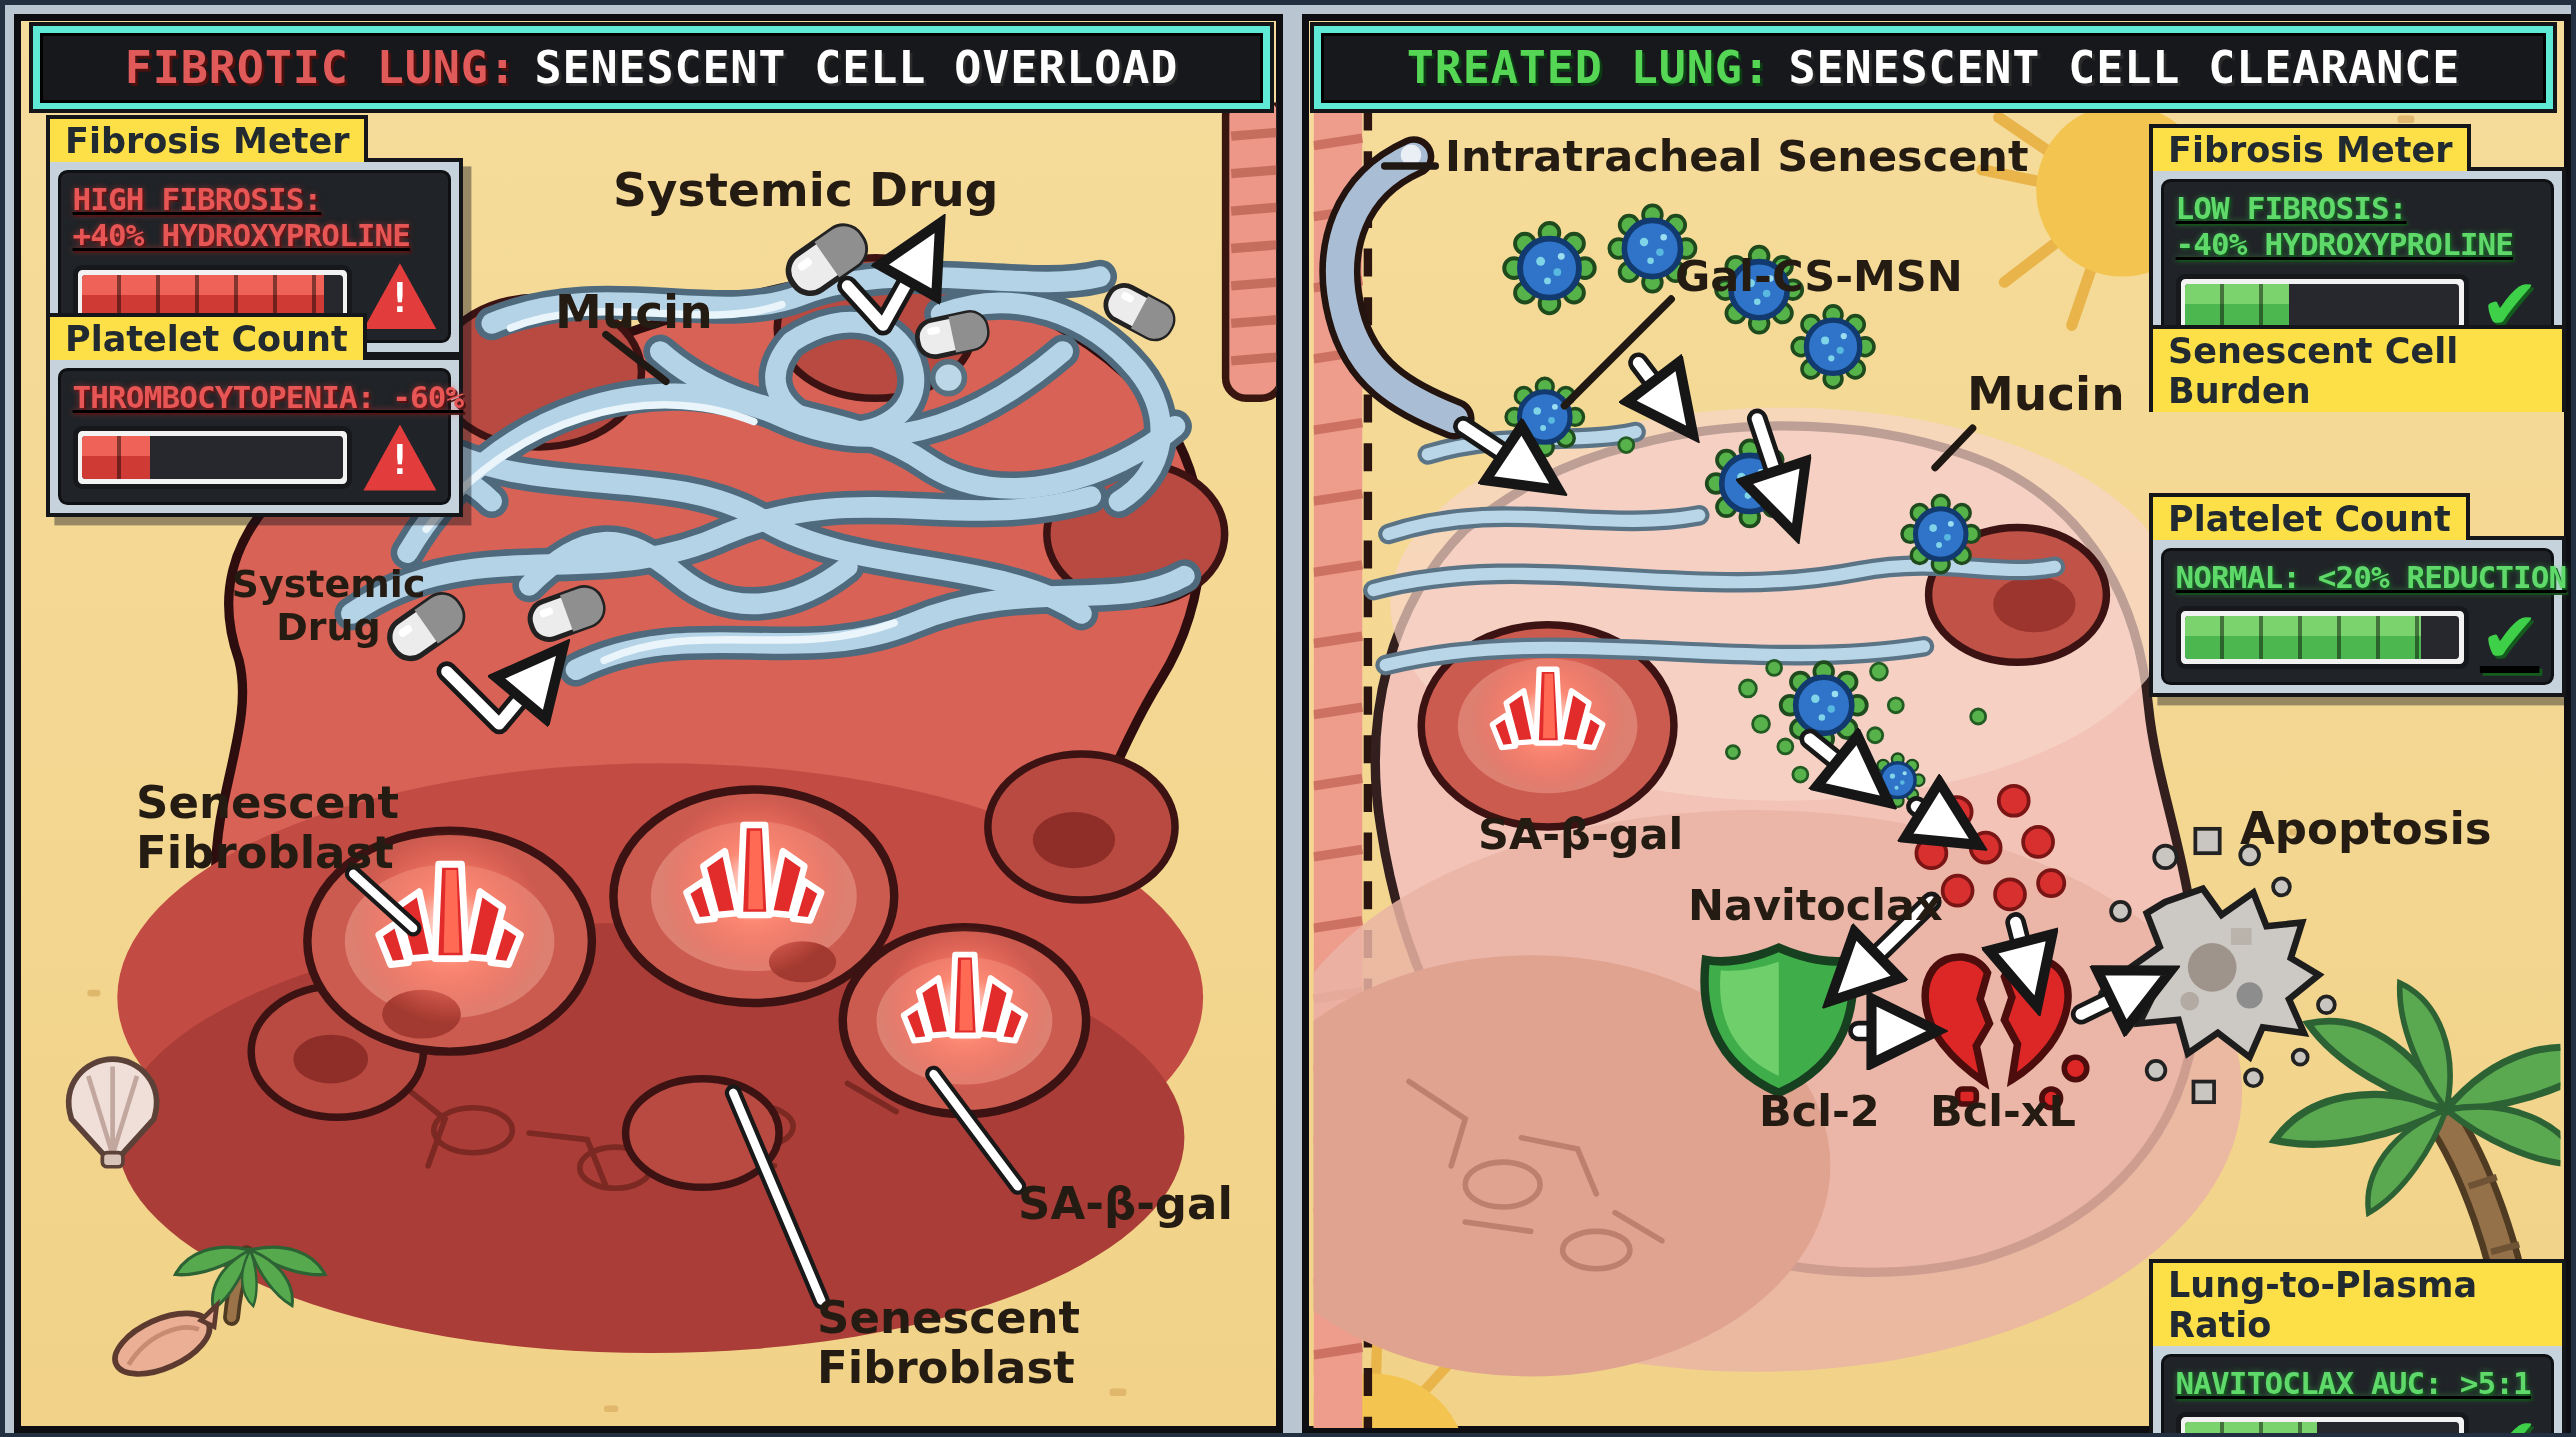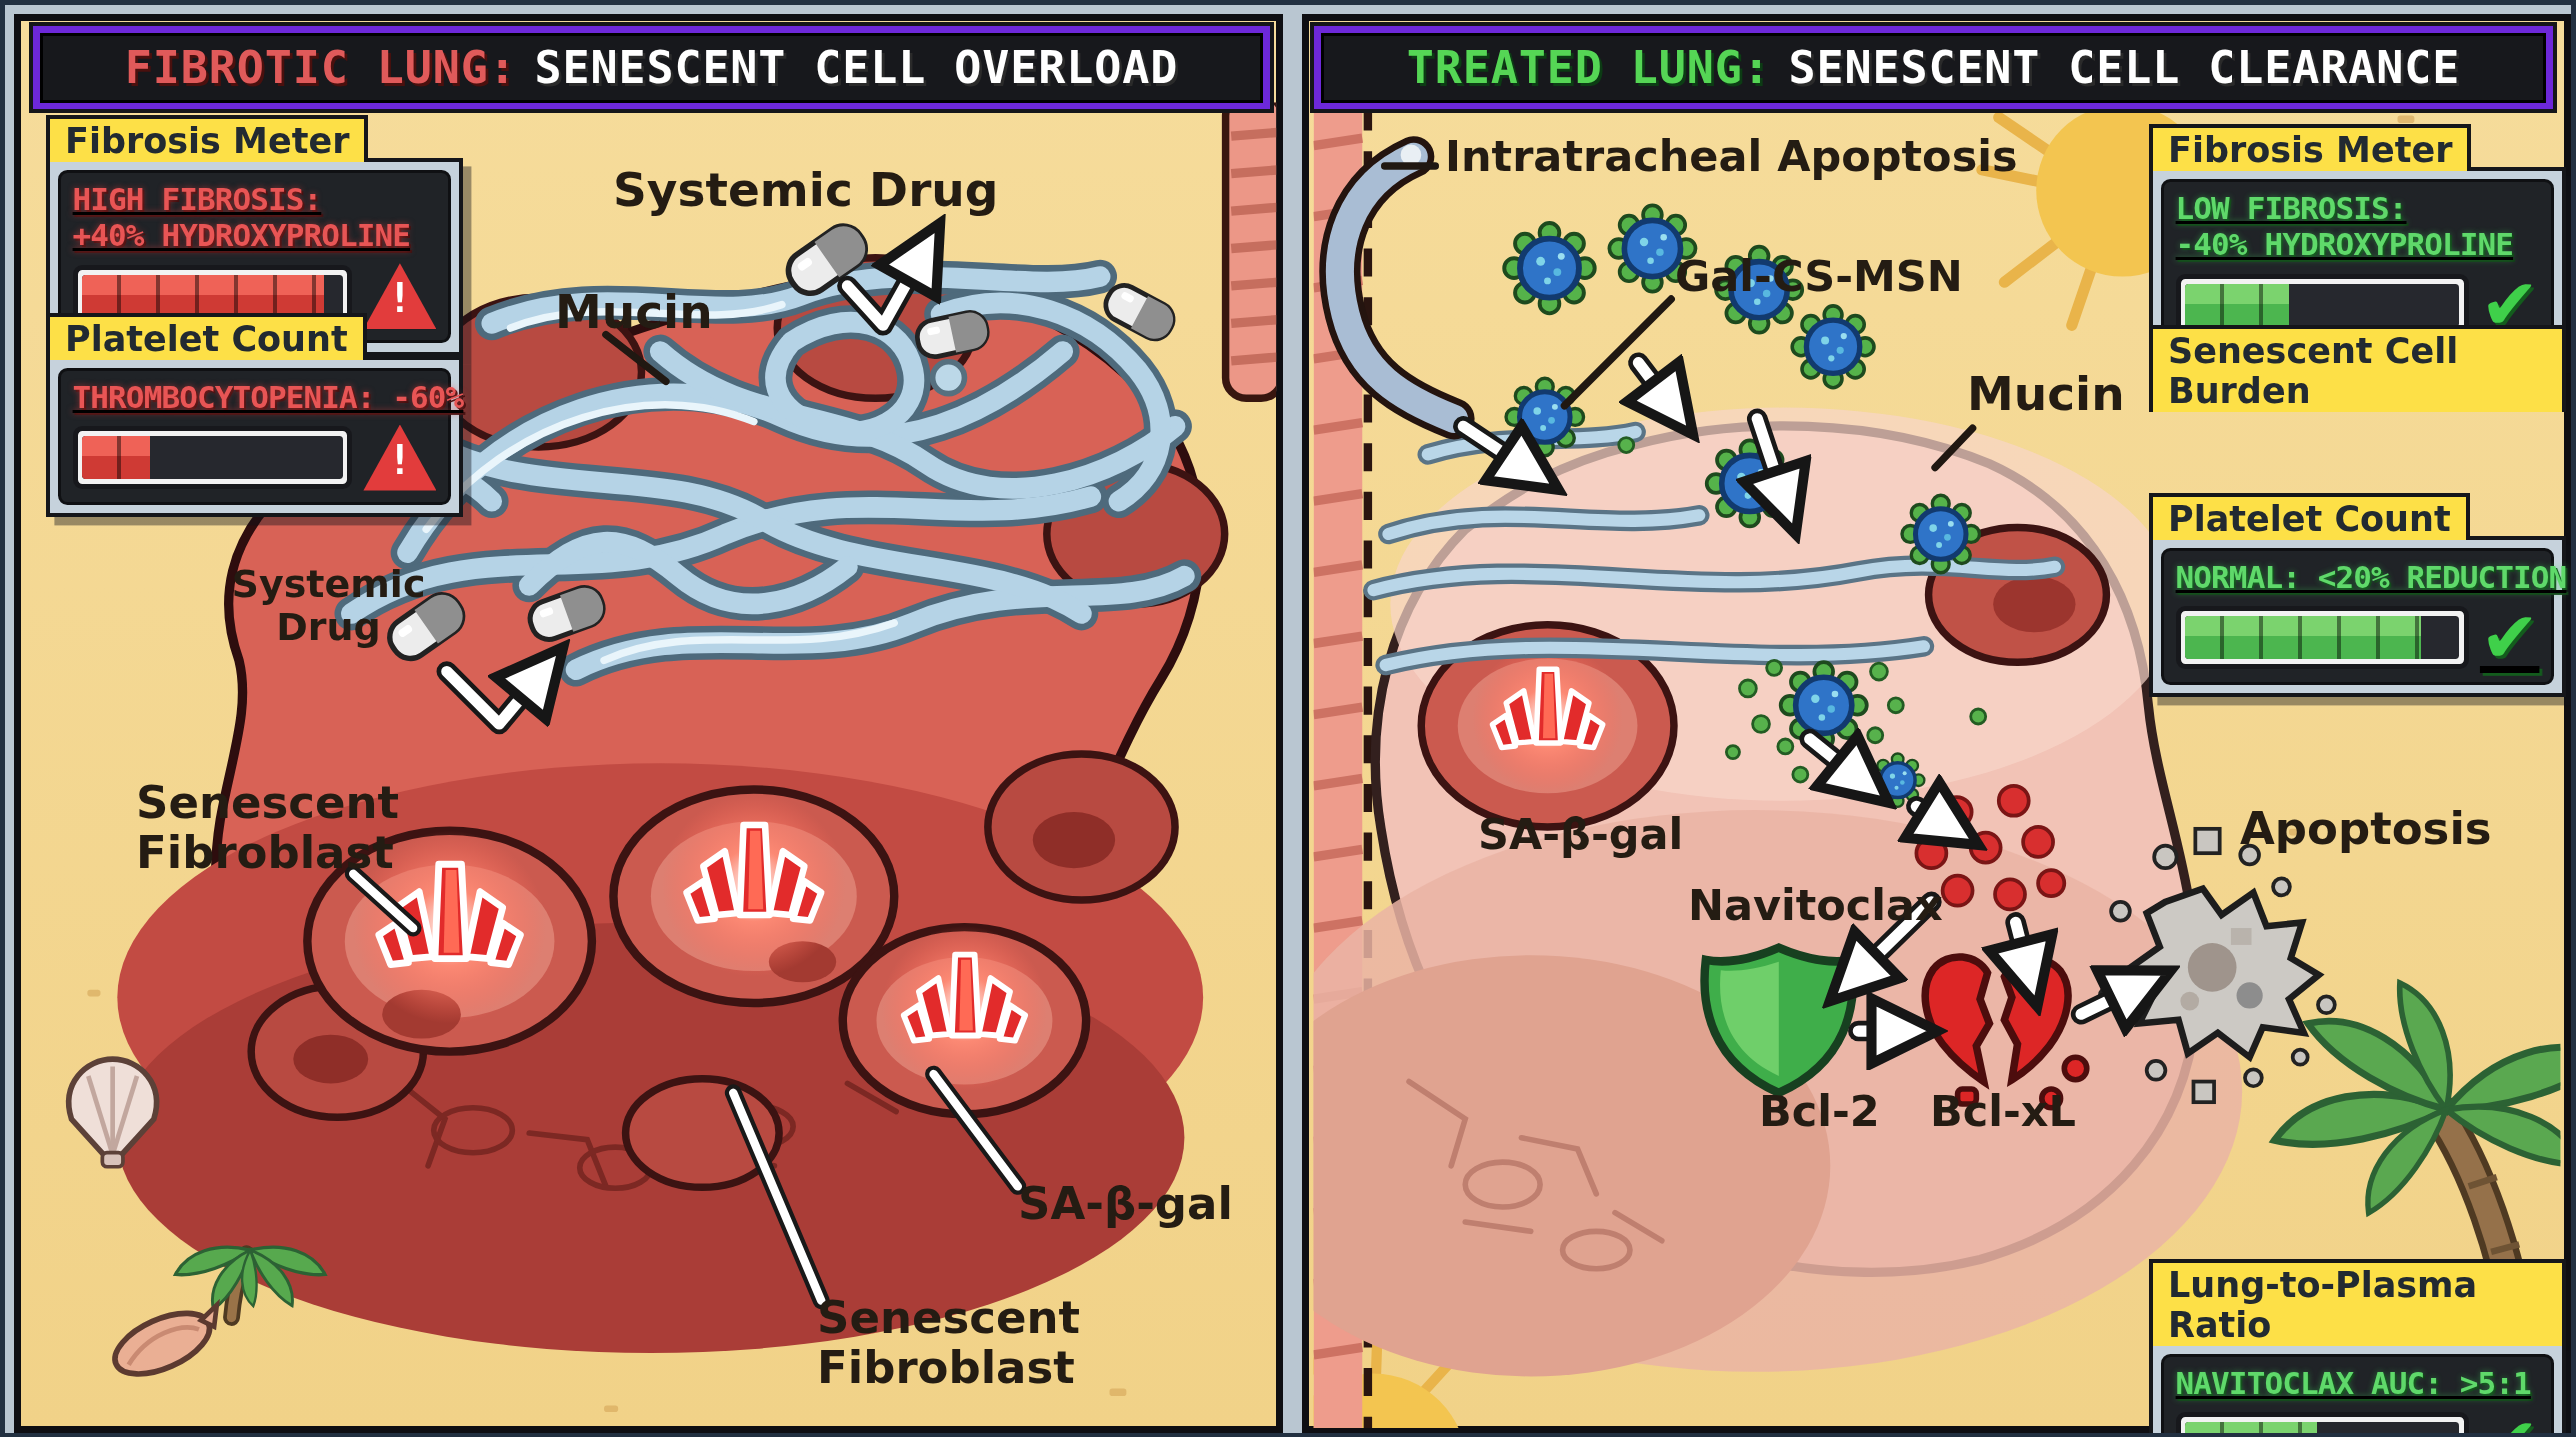--- a/index.html
+++ b/index.html
@@ -7,21 +7,21 @@
     border:5.6px solid #223041;box-sizing:border-box;overflow:hidden;
     font-family:"DejaVu Sans",sans-serif;}
   .panel{position:absolute;background:linear-gradient(180deg,#f6dc9b,#f1d288);
     border:7.5px solid #0e0e12;box-sizing:border-box;}
   #panel-left{left:9.4px;top:9.4px;width:1269px;height:1419px;}
   #panel-right{left:1297px;top:9.4px;width:1269px;height:1419px;}
 
   .art{position:absolute;left:0;top:0;width:2576px;height:1438px;z-index:2;pointer-events:none;}
 
   
-  .titlebar{position:absolute;z-index:6;background:#6d28d9;border:4.7px solid #15161a;
+  .titlebar{position:absolute;z-index:6;background:#5eead4;border:4.7px solid #15161a;
     padding:6.6px;box-sizing:border-box;}
   .titlebar-inner{background:#17181c;border:3.7px solid #000;padding:5.6px 7.5px;
     text-align:center;white-space:nowrap;}
   .titlebar span{font-family:"DejaVu Sans Mono",monospace;font-weight:bold;
     font-size:45px;letter-spacing:0.9px;}
   .t-red{color:#e05a5a;text-shadow:2.8px 2.8px 0 #4a100e;}
   .t-green{color:#55d655;text-shadow:2.8px 2.8px 0 #0c3c14;}
   .t-white{color:#ffffff;text-shadow:2.8px 2.8px 0 #2a2a2a;margin-left:13px;}
 
   
@@ -618,21 +618,21 @@
   <div class="lbl center" style="left:131px;top:773px;width:225px;font-size:45px;">
     <div>Senescent</div>
     <div>Fibroblast</div>
   </div>
   <div class="lbl" style="left:1013px;top:1174px;font-size:45px;">SA-β-gal</div>
   <div class="lbl center" style="left:812px;top:1288px;width:234px;font-size:45px;">
     <div>Senescent</div>
     <div>Fibroblast</div>
   </div>
 
-  <div class="lbl" style="left:1440px;top:127px;font-size:43px;">Intratracheal Apoptosis</div>
+  <div class="lbl" style="left:1440px;top:127px;font-size:43px;">Intratracheal Senescent</div>
   <div class="lbl" style="left:1670px;top:247px;font-size:43px;">Gal-CS-MSN</div>
   <div class="lbl" style="left:1962px;top:363px;font-size:47px;">Mucin</div>
   <div class="lbl" style="left:1473px;top:805px;font-size:43px;">SA-β-gal</div>
   <div class="lbl" style="left:1683px;top:876px;font-size:43px;">Navitoclax</div>
   <div class="lbl" style="left:1754px;top:1082px;font-size:43px;">Bcl-2</div>
   <div class="lbl" style="left:1925px;top:1082px;font-size:43px;">Bcl-xL</div>
   <div class="lbl" style="left:2235px;top:799px;font-size:45px;">Apoptosis</div>
 
 </div>
 

